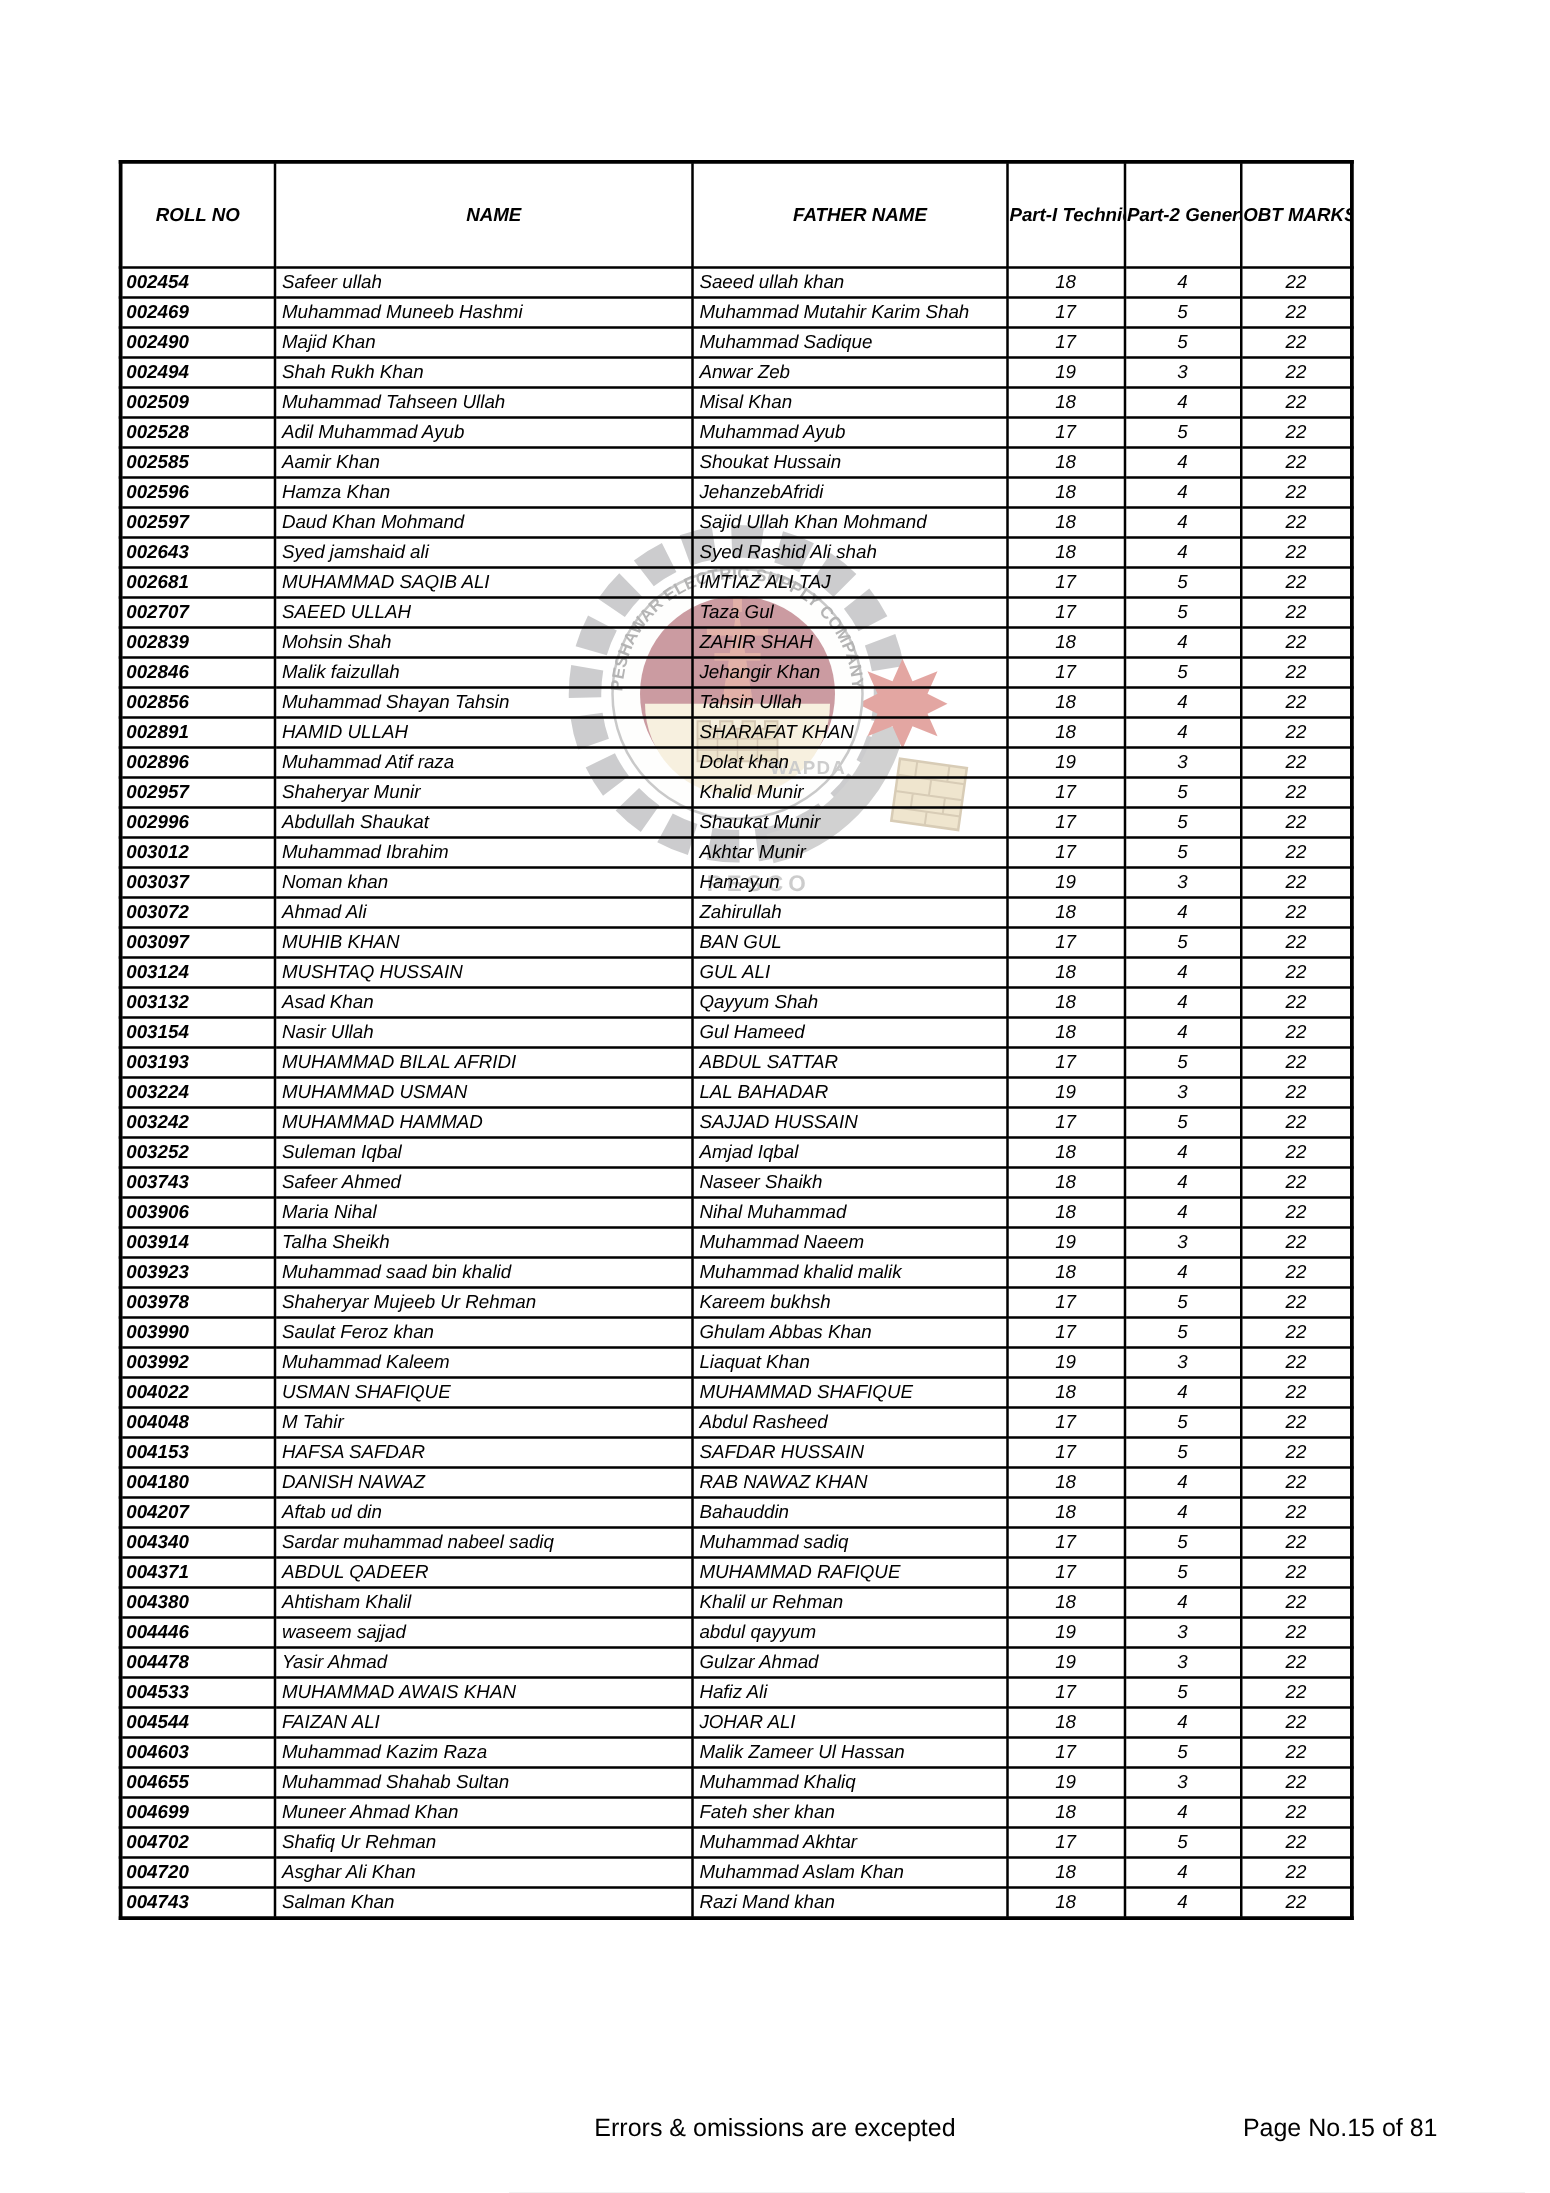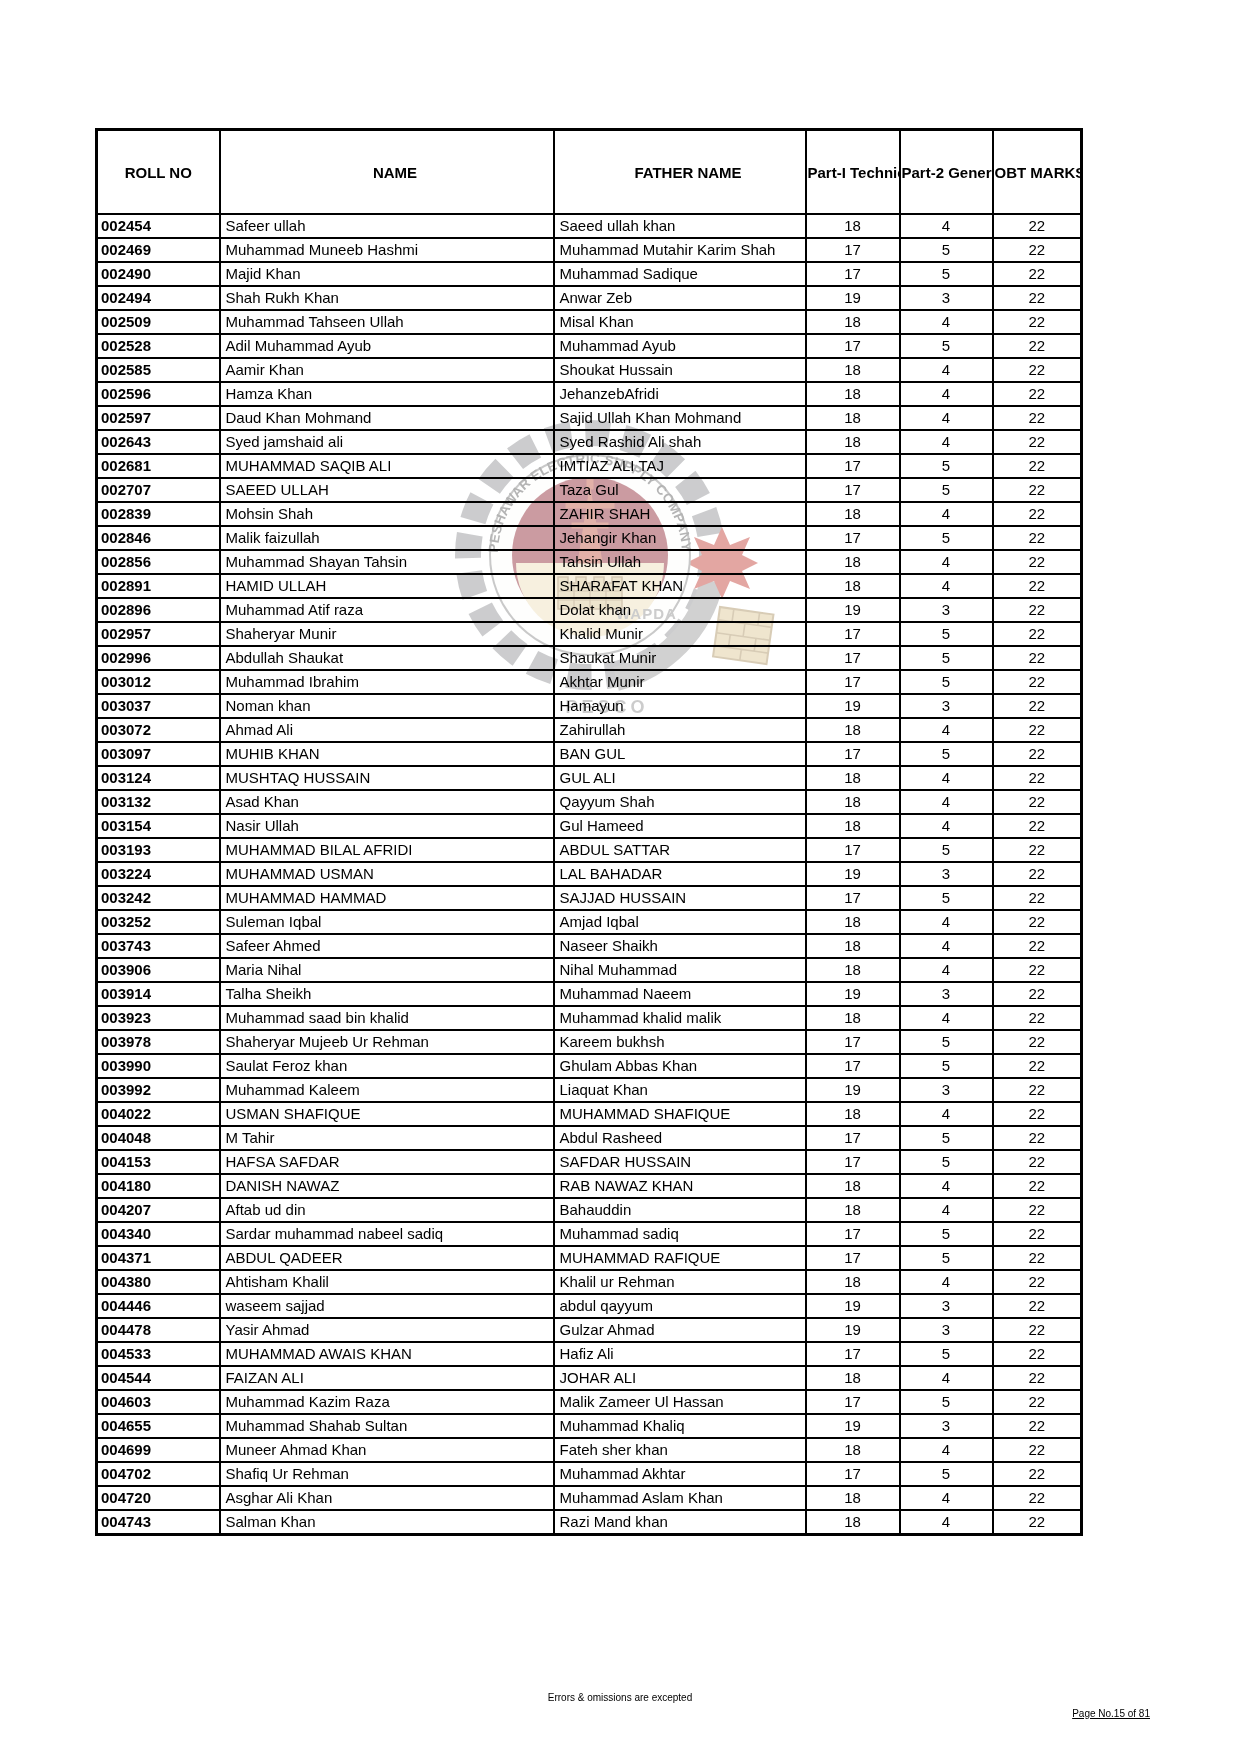--- a/index.html
+++ b/index.html
@@ -7,41 +7,42 @@
     position:relative; width:1240px; height:1754px; margin:0 auto;
     background:#ffffff; overflow:hidden;
     font-family:"Liberation Sans", sans-serif; color:#000;
   }
   .watermark { position:absolute; left:420px; top:395px; opacity:0.45; }
 
   table.results {
     position:absolute; left:95px; top:128px; width:985px;
     border-collapse:collapse; table-layout:fixed;
     background:transparent;
+    font-style:italic;
   }
   table.results th, table.results td {
     border:2px solid #000; overflow:hidden; white-space:nowrap;
     font-size:15px; background:transparent;
   }
   table.results { border:3px solid #000; }
   thead th {
     height:80px; font-weight:bold; vertical-align:middle;
     white-space:pre-line; line-height:25px; font-size:15.5px;
   }
   .h-roll { text-align:center; }
   .h-name, .h-father { text-align:center; padding-left:18px; }
   .h-marks { text-align:center; }
   tbody td { height:22px; line-height:22px; padding:0 3px; }
   td.c-roll { text-align:left; font-weight:bold; }
   td.c-name, td.c-father { text-align:left; padding-left:5px; }
   td.c-mark { text-align:center; }
 
-  .footer { position:absolute; left:0; top:1692px; width:1240px; height:22px; font-size:10px; }
+  .footer { position:absolute; left:0; top:1692px; width:1240px; height:22px; font-size:20px; }
   .footer-note { position:absolute; left:0; right:0; text-align:center; }
-  .footer-page { position:absolute; right:90px; top:16px;text-decoration:underline; }
+  .footer-page { position:absolute; right:90px; top:0; }
 </style>
 </head>
 <body>
 
 <div class="page">
 
   <svg class="watermark" width="360" height="340" viewBox="0 0 360 340" aria-hidden="true">
 
     <circle cx="170" cy="160" r="122" fill="none" stroke="#8f9093" stroke-width="26" stroke-dasharray="24 14"></circle>
 

